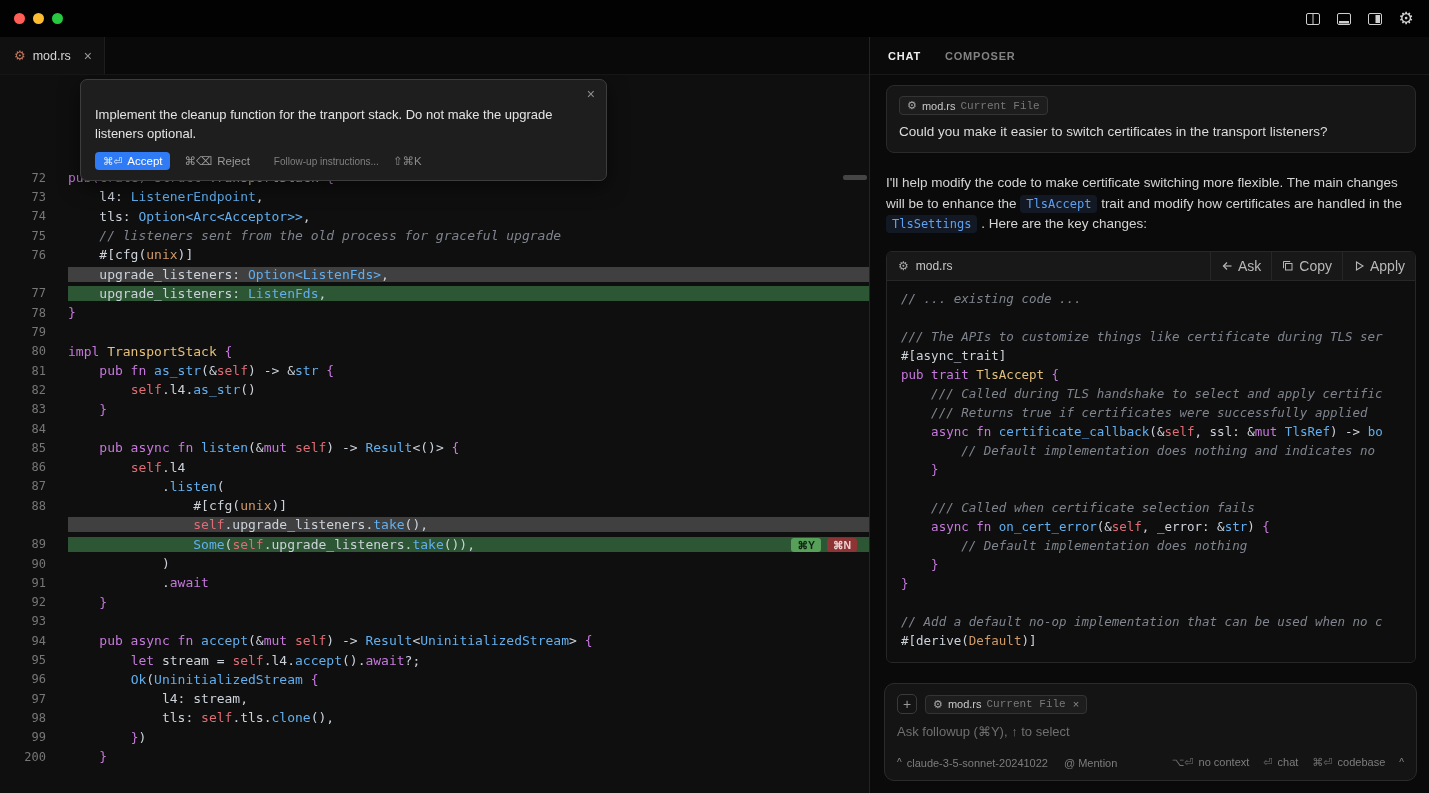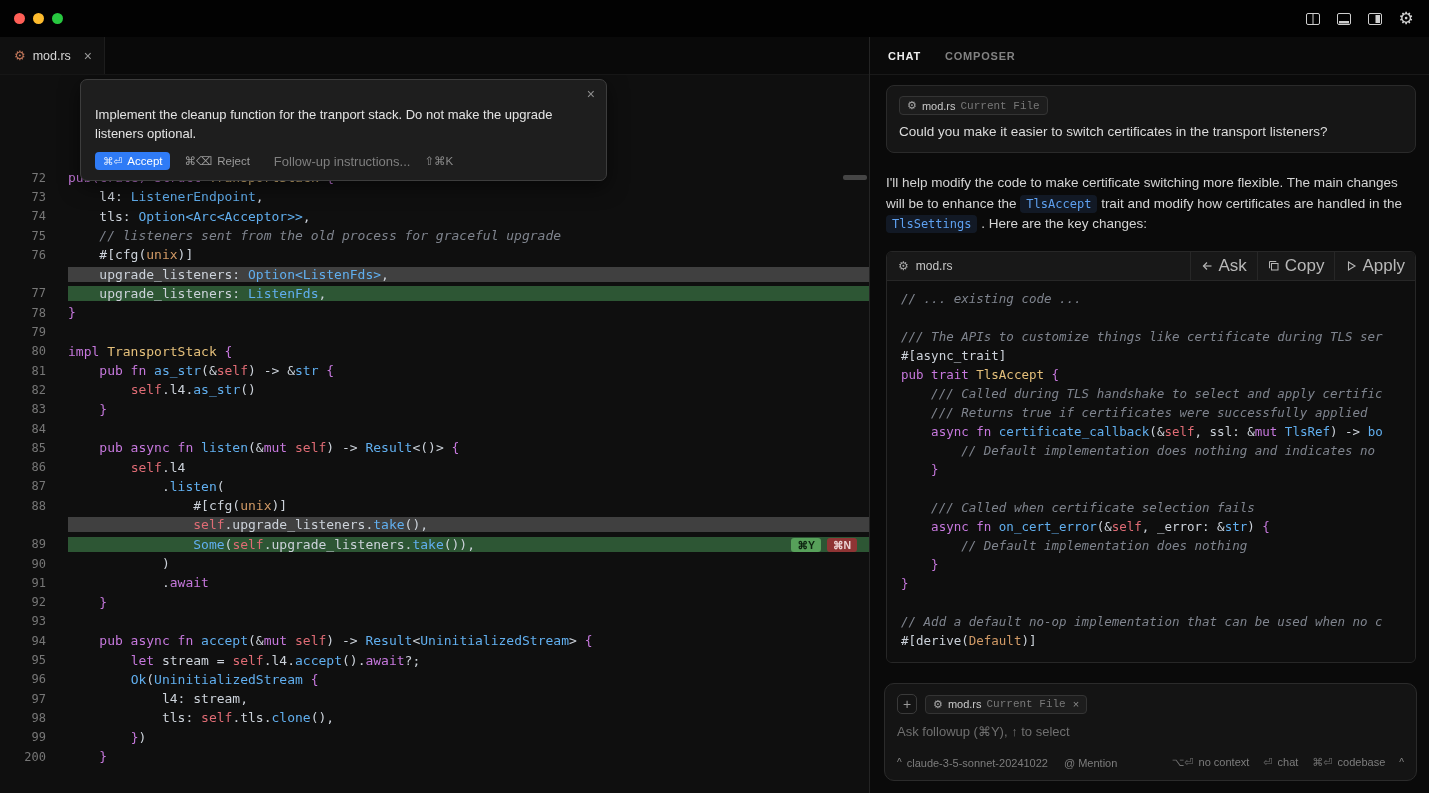--- a/index.html
+++ b/index.html
@@ -46,21 +46,21 @@
   .scroll-thumb { position:absolute; right:2px; top:100px; width:24px; height:5px; background:#454545; border-radius:2px; cursor:grab; }
 
   
   .prompt-box { position:absolute; left:80px; top:4px; width:527px; background:#1e1e1e; border:1px solid #3d3d3d; border-radius:7px; padding:25px 14px 10px; box-shadow:0 6px 20px rgba(0,0,0,.55); z-index:5; }
   .prompt-text { font-size:13px; line-height:19px; color:#e3e3e3; width:492px; }
   .prompt-close { position:absolute; top:6px; right:11px; color:#8f8f8f; font-size:14px; cursor:pointer; }
   .prompt-actions { display:flex; align-items:center; gap:14px; margin-top:9px; }
   .accept-btn { display:inline-flex; align-items:center; gap:5px; background:#2f7bf6; color:#fff; border:none; border-radius:4px; font-size:11.5px; padding:3px 8px; cursor:pointer; font-family:inherit; }
   .accept-btn .keys { font-size:10.5px; opacity:.9; }
   .reject-btn { display:inline-flex; align-items:center; gap:5px; background:none; border:none; color:#9b9b9b; font-size:11.5px; cursor:pointer; font-family:inherit; }
-  .followup-input { color:#7f7f7f; font-size:13px; margin-left:10px; cursor:text; }
+  .followup-input { color:#7f7f7f; font-size:10px; margin-left:10px; cursor:text; }
   .followup-keys { color:#8a8a8a; font-size:11.5px; }
 
   
   .chat-tabs { height:38px; display:flex; align-items:center; gap:24px; padding-left:18px; border-bottom:1px solid #191919; }
   .chat-tab { font-size:11px; font-weight:700; letter-spacing:.8px; color:#828282; cursor:pointer; }
   .chat-tab.active { color:#efefef; }
 
   .chat-content { position:absolute; top:38px; left:0; right:0; bottom:116px; padding:10px 13px 0 16px; overflow:hidden; }
 
   .user-card { background:#161616; border:1px solid #2a2a2a; border-radius:8px; padding:9px 12px 13px; }
@@ -71,21 +71,21 @@
   .user-text { margin-top:9px; font-size:13.5px; color:#dcdcdc; }
 
   .assistant-para { margin-top:20px; font-size:13.5px; line-height:20.5px; color:#d4d4d4; }
   .inline-code { font-family:"DejaVu Sans Mono",monospace; font-size:12px; color:#5ea0ef; background:rgba(80,140,240,.12); padding:2px 6px; border-radius:4px; cursor:pointer; }
 
   .code-card { margin-top:16px; border:1px solid #272727; border-radius:6px; overflow:hidden; }
   .code-card-header { height:29px; background:#181818; border-bottom:1px solid #272727; display:flex; align-items:stretch; }
   .code-card-file { display:flex; align-items:center; gap:7px; padding-left:11px; font-size:12px; color:#c8c8c8; }
   .code-card-file .chip-ico { color:#a8a8a8; }
   .code-actions { margin-left:auto; display:flex; align-items:stretch; }
-  .code-action { display:flex; align-items:center; gap:5px; padding:0 10px; font-size:17px; color:#b8b8b8; border-left:1px solid #272727; cursor:pointer; }
+  .code-action { display:flex; align-items:center; gap:5px; padding:0 10px; font-size:14px; color:#b8b8b8; border-left:1px solid #272727; cursor:pointer; }
   .code-card-body { background:#0e0e0e; padding:10px 0 10px 14px; }
   #chat-code .code-line { height:19px; font-family:"DejaVu Sans Mono",monospace; font-size:12.5px; white-space:pre; overflow:hidden; }
 
   
   .input-card { position:absolute; left:14px; right:12px; bottom:12px; background:#141414; border:1px solid #2b2b2b; border-radius:10px; padding:10px 12px 11px; }
   .chips-row { display:flex; align-items:center; gap:8px; }
   .add-chip-button { width:20px; height:20px; border:1px solid #3a3a3a; border-radius:5px; color:#999; display:flex; align-items:center; justify-content:center; font-size:14px; cursor:pointer; background:none; }
   .input-placeholder { margin-top:10px; font-size:13px; color:#6f6f6f; cursor:text; }
   .input-footer { margin-top:17px; display:flex; align-items:center; font-size:11px; color:#7d7d7d; }
   .model-select { display:flex; align-items:center; gap:5px; cursor:pointer; }

